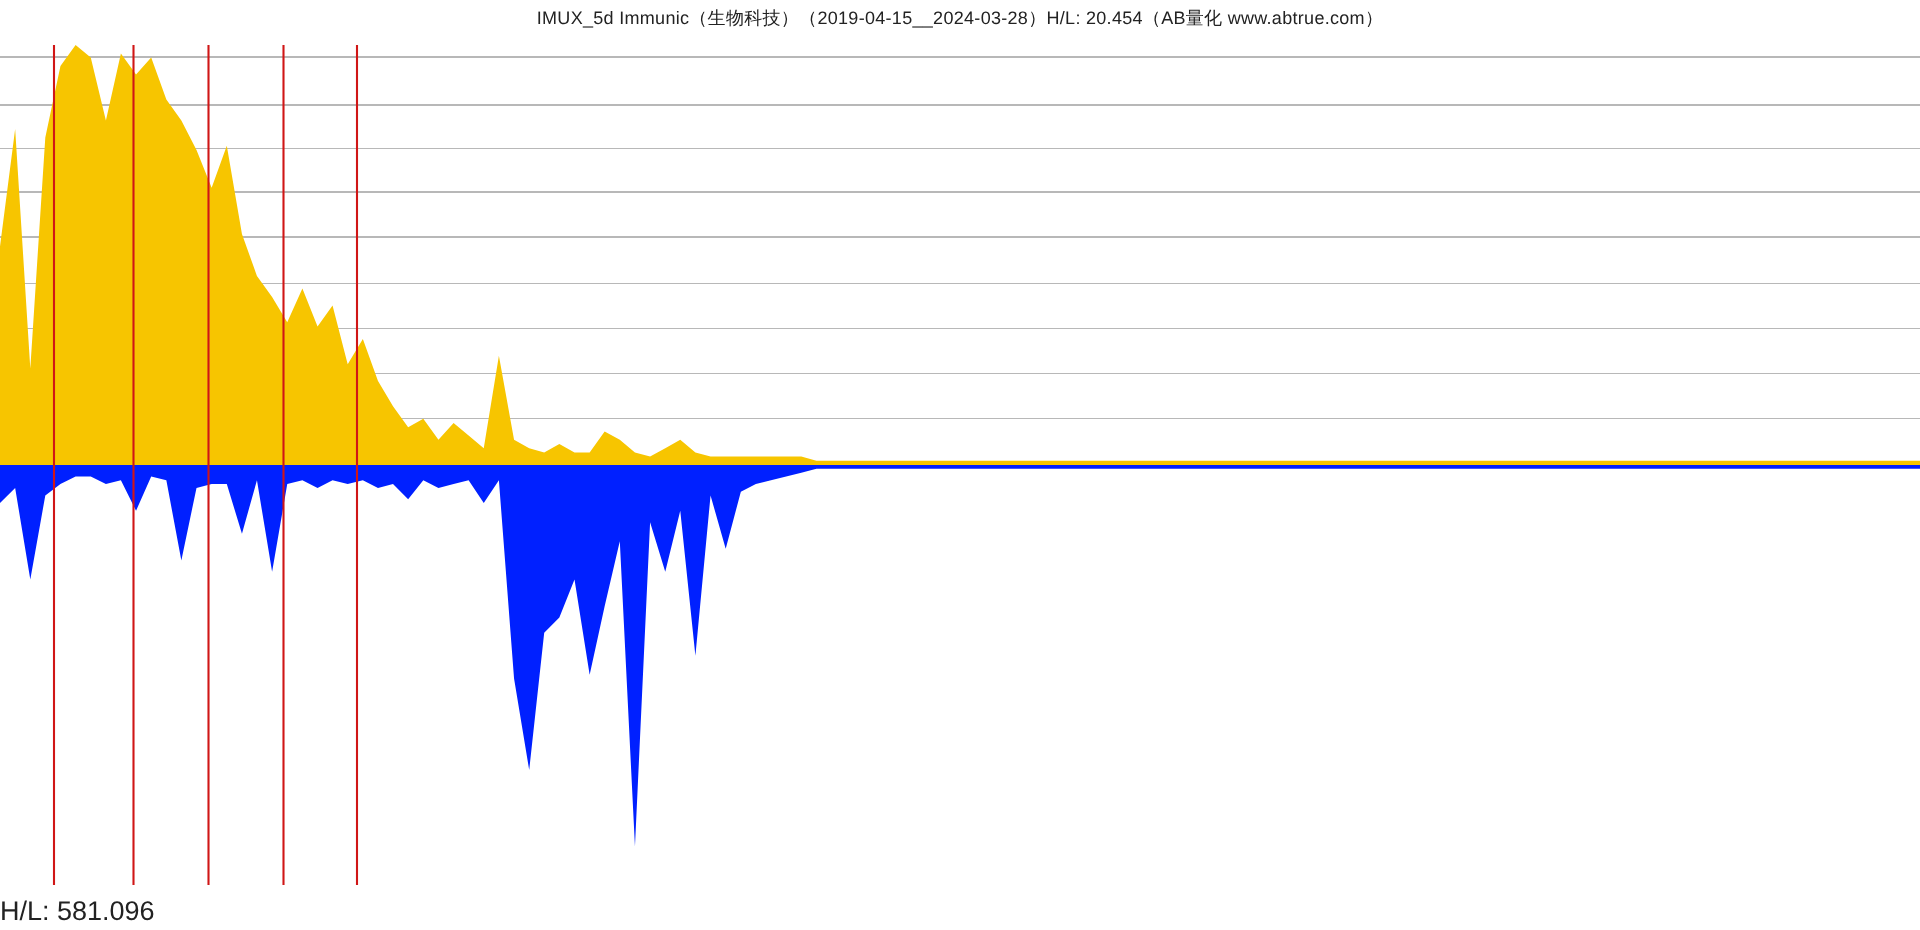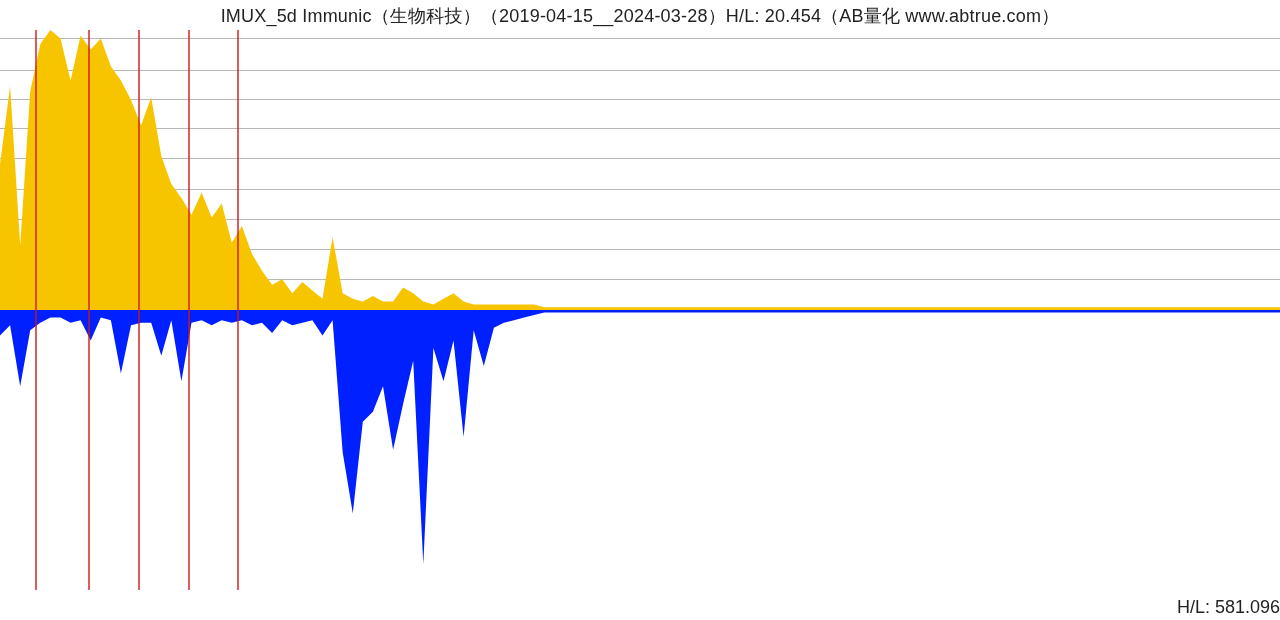--- a/index.html
+++ b/index.html
@@ -1,21 +1,21 @@
 <!DOCTYPE html>
 <html><head>
 <meta charset="utf-8">
 <style>
   html,body{margin:0;padding:0;width:1280px;height:620px;background:#fff;
     font-family:"Helvetica Neue",Arial,"Microsoft YaHei","PingFang SC",sans-serif;
     color:#222;overflow:hidden}
   .chart{position:absolute;left:0;top:0;width:1280px;height:620px}
   .title{position:absolute;top:4px;left:0;width:1280px;text-align:center;
-    font-size:18px;letter-spacing:.2px}
-  .footer{position:absolute;bottom:2px;left:0;width:1280px;text-align:right;
+    font-size:12px;letter-spacing:.2px}
+  .footer{position:absolute;bottom:2px;left:0;width:1280px;text-align:left;
     font-size:18px}
   svg{position:absolute;left:0;top:0}
 </style>
 </head>
 <body>
 
 <div class="chart">
   <svg id="plot" width="1280" height="620">
       <line x1="0" y1="38" x2="1280" y2="38" stroke="#b8b8b8" stroke-width="1" shape-rendering="crispEdges"></line>
       <line x1="0" y1="70" x2="1280" y2="70" stroke="#b8b8b8" stroke-width="1" shape-rendering="crispEdges"></line>

